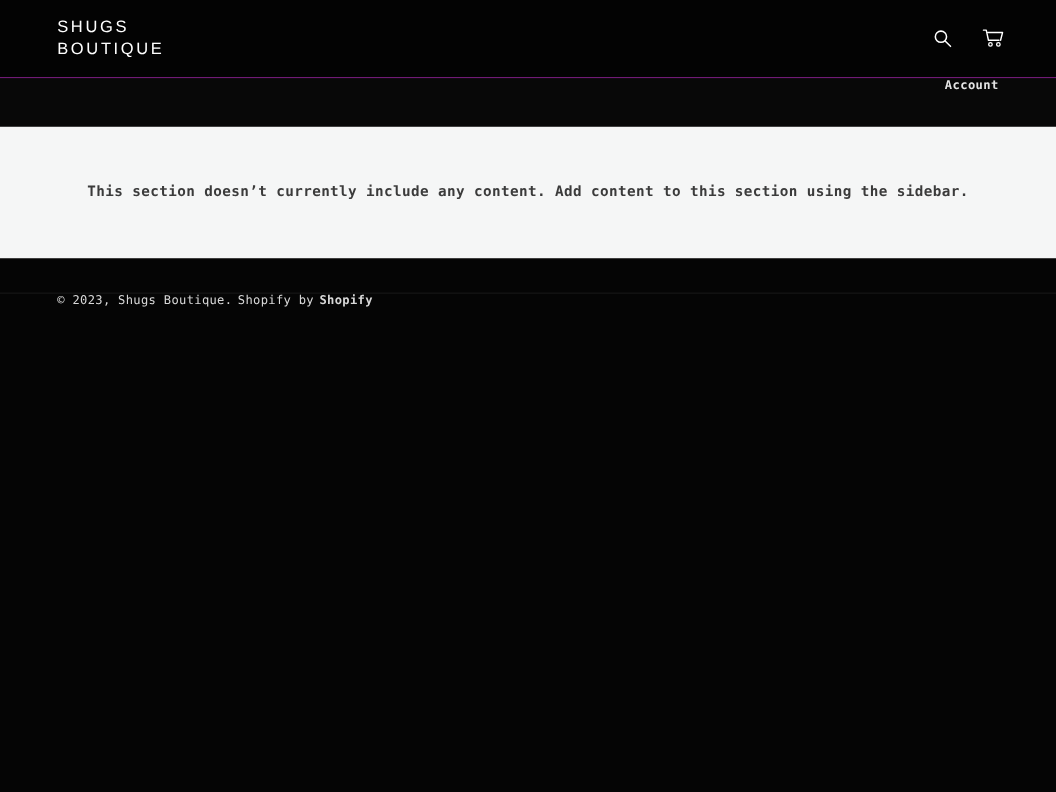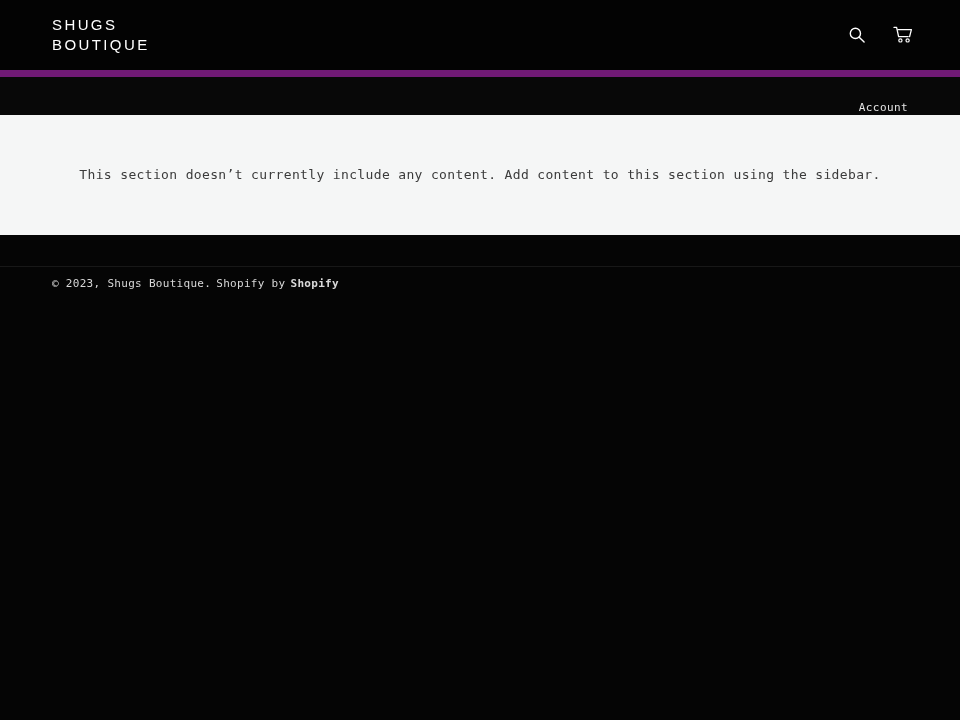--- a/index.html
+++ b/index.html
@@ -76,24 +76,25 @@
   .icon-btn svg { display: block; }
 
   
   .nav-bar {
     position: relative;
     box-sizing: border-box;
     width: 960px;
     height: 45px;
     background: #080808;
     display: flex;
-    align-items: flex-end;
+    align-items: flex-start;
     justify-content: flex-end;
     padding-right: 52px;
-    border-top: 7px solid #701a75;
+    border-top: 1px solid #701a75;
+    font-weight: bold;
   }
 
   .nav-link {
     color: #e4e4e4;
     font-family: "DejaVu Sans Mono", "Liberation Mono", monospace;
     font-size: 11px;
     letter-spacing: 0.4px;
     text-decoration: none;
     cursor: pointer;
     line-height: 14px;
@@ -111,20 +112,21 @@
   }
 
   .placeholder-text {
     color: #3b3b3b;
     font-family: "DejaVu Sans Mono", "Liberation Mono", monospace;
     font-size: 13px;
     letter-spacing: 0.35px;
     line-height: 20px;
     text-align: center;
     white-space: nowrap;
+    font-weight: bold;
   }
 
   
   .site-footer {
     position: relative;
     box-sizing: border-box;
     width: 960px;
     height: 485px;
     background: #050505;
     padding: 0 52px;
@@ -135,21 +137,21 @@
     left: 0;
     top: 31px;
     width: 960px;
     height: 1px;
     background: #181818;
   }
 
   .footer-inner {
     position: absolute;
     left: 52px;
-    top: 41px;
+    top: 30px;
     display: flex;
     align-items: flex-start;
     gap: 5px;
   }
 
   .footer-text {
     color: #d8d8d8;
     font-family: "DejaVu Sans Mono", "Liberation Mono", monospace;
     font-size: 11px;
     letter-spacing: 0.3px;

